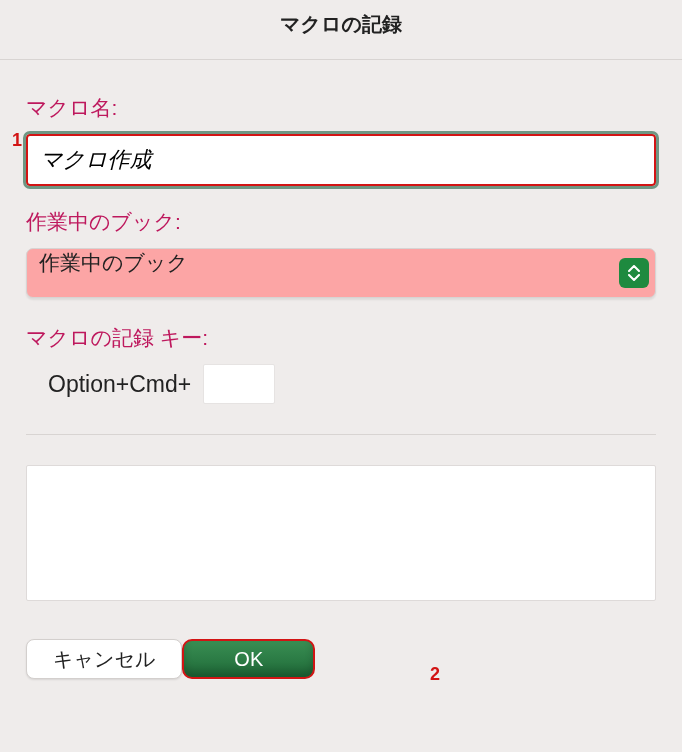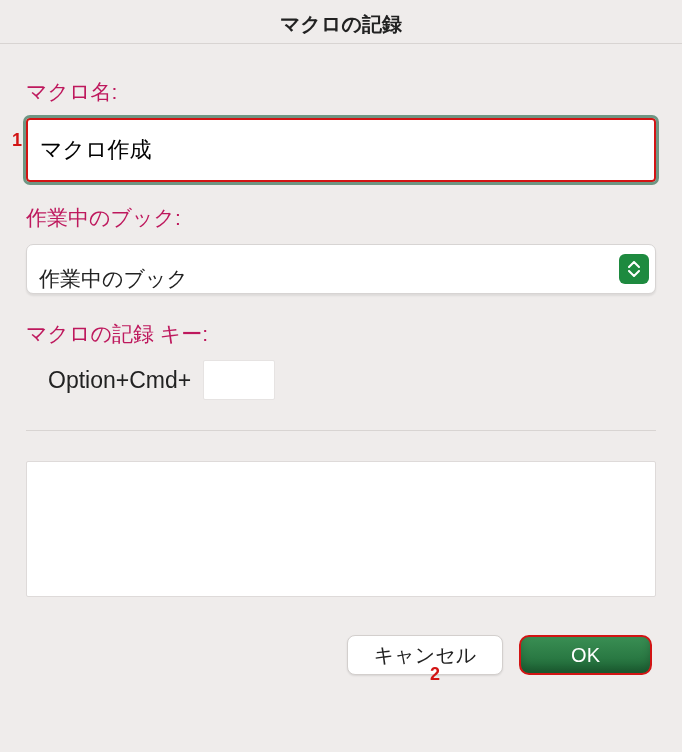--- a/index.html
+++ b/index.html
@@ -4,21 +4,21 @@
   <style>
     * { box-sizing: border-box; margin: 0; padding: 0; }
     html, body { width: 682px; height: 752px; }
     body {
       font-family: -apple-system, "Hiragino Sans", "Hiragino Kaku Gothic ProN", sans-serif;
       background: #efeceb;
       color: #222;
       overflow: hidden;
     }
     .titlebar {
-      height: 44px;
+      height: 60px;
       line-height: 48px;
       text-align: center;
       font-size: 20px;
       font-weight: 600;
       border-bottom: 1px solid #d8d4d2;
       background: #efeceb;
     }
     .content {
       padding: 34px 26px 0 26px;
     }
@@ -34,42 +34,43 @@
       color: #d21414;
     }
     .annot1 { left: 12px; top: 130px; }
     .annot2 { left: 430px; top: 664px; }
     .macro-name-wrap {
       position: relative;
       margin-bottom: 22px;
     }
     .macro-name-input {
       width: 100%;
-      height: 64px;
+      height: 52px;
       font-size: 22px;
       padding: 0 12px;
       border: 2px solid #d21414;
       outline: 3px solid #6e9683;
       outline-offset: 0;
       border-radius: 4px;
       background: #fff;
       font-family: inherit;
+      font-style: italic;
     }
     .save-dest {
       margin-bottom: 26px;
     }
     .select-wrap {
       position: relative;
       width: 100%;
       height: 50px;
-      background: #ffffff;
+      background: #fca5a5;
       border: 1px solid #d7d4d3;
       border-radius: 7px;
       display: flex;
-      align-items: flex-end;
+      align-items: flex-start;
       padding: 0 12px;
       box-shadow: 0 2px 2px rgba(0,0,0,0.08);
     }
     .select-value {
       font-size: 21px;
     }
     .select-handle {
       position: absolute;
       right: 6px;
       top: 50%;
@@ -116,22 +117,20 @@
       background: #fff;
       border: 1px solid #dedad9;
       border-radius: 2px;
       font-size: 18px;
       padding: 8px;
       font-family: inherit;
       resize: none;
     }
     .button-row {
       display: flex;
-      justify-content: flex-end;
-      gap: 16px;
       margin-top: 34px;
       padding-right: 4px;
     }
     .btn {
       height: 40px;
       border-radius: 8px;
       font-size: 20px;
       font-family: inherit;
       padding: 0 26px;
       cursor: pointer;

